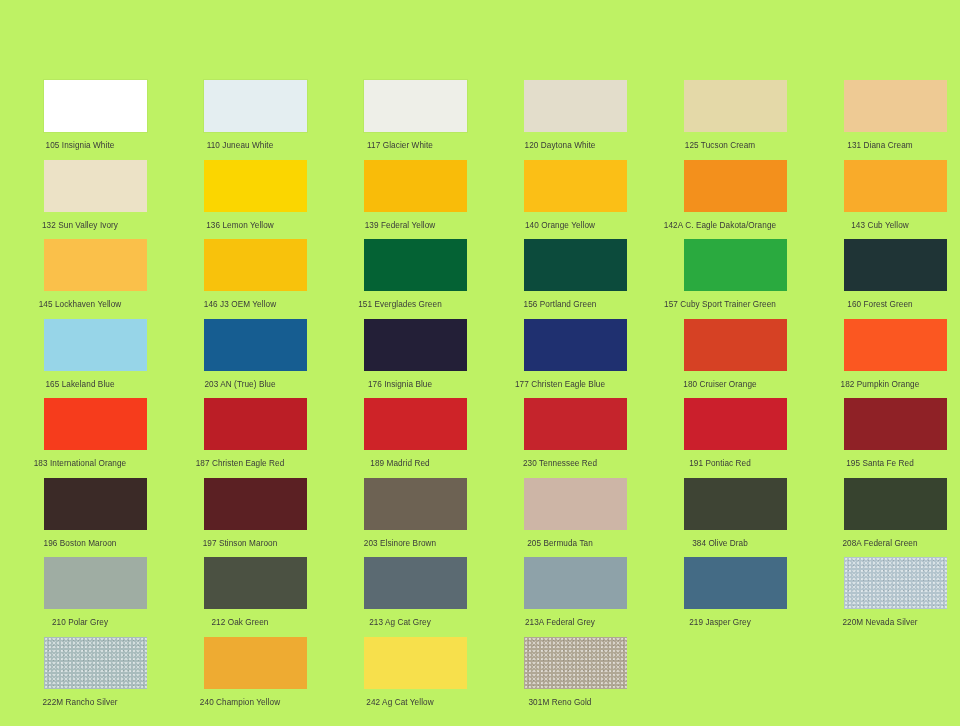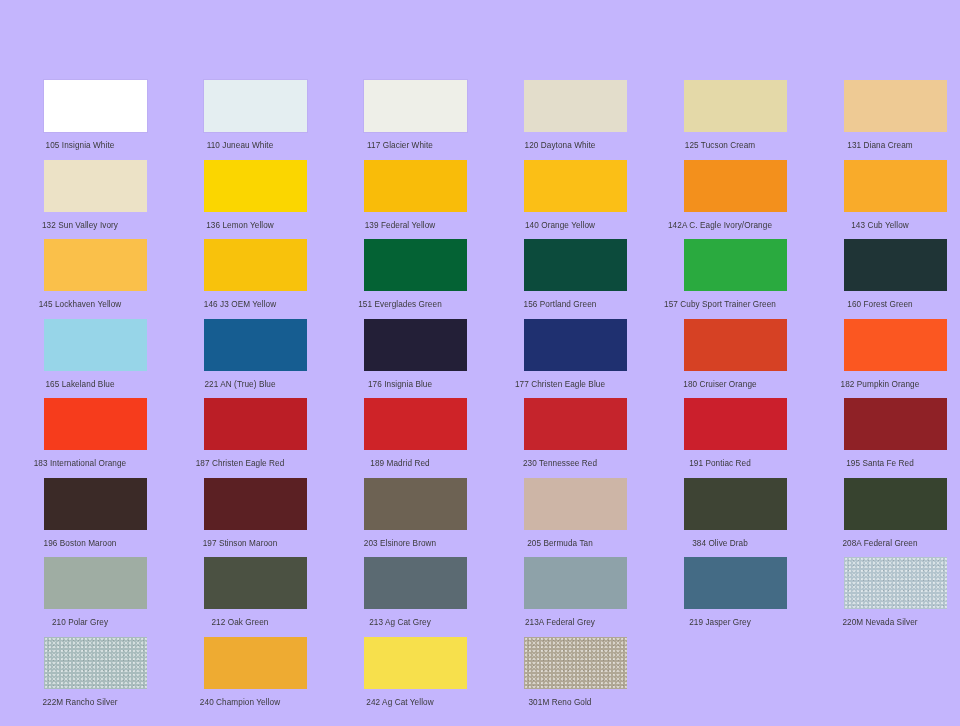--- a/index.html
+++ b/index.html
@@ -13,21 +13,21 @@
     height: 726px;
     overflow: hidden;
     font-family: "Liberation Sans", sans-serif;
     -webkit-font-smoothing: antialiased;
   }
 
   #chart-root {
     position: relative;
     width: 960px;
     height: 726px;
-    background: #c4b5fd;
+    background: #bef264;
   }
 
   .swatch-grid {
     position: absolute;
     left: 0;
     top: 78px;
     width: 960px;
     display: grid;
     grid-template-columns: repeat(6, 160px);
     grid-auto-rows: 79.5px;
@@ -126,21 +126,21 @@
       <div class="swatch-cell">
         <div class="swatch-chip" style="background-color: rgb(249, 188, 9);"></div>
         <div class="swatch-label">139 Federal Yellow</div>
       </div>
       <div class="swatch-cell">
         <div class="swatch-chip" style="background-color: rgb(251, 191, 22);"></div>
         <div class="swatch-label">140 Orange Yellow</div>
       </div>
       <div class="swatch-cell">
         <div class="swatch-chip" style="background-color: rgb(243, 144, 28);"></div>
-        <div class="swatch-label">142A C. Eagle Ivory/Orange</div>
+        <div class="swatch-label">142A C. Eagle Dakota/Orange</div>
       </div>
       <div class="swatch-cell">
         <div class="swatch-chip" style="background-color: rgb(249, 171, 42);"></div>
         <div class="swatch-label">143 Cub Yellow</div>
       </div>
       <div class="swatch-cell">
         <div class="swatch-chip" style="background-color: rgb(250, 192, 74);"></div>
         <div class="swatch-label">145 Lockhaven Yellow</div>
       </div>
       <div class="swatch-cell">
@@ -162,21 +162,21 @@
       <div class="swatch-cell">
         <div class="swatch-chip" style="background-color: rgb(31, 52, 54);"></div>
         <div class="swatch-label">160 Forest Green</div>
       </div>
       <div class="swatch-cell">
         <div class="swatch-chip" style="background-color: rgb(151, 213, 232);"></div>
         <div class="swatch-label">165 Lakeland Blue</div>
       </div>
       <div class="swatch-cell">
         <div class="swatch-chip" style="background-color: rgb(22, 93, 145);"></div>
-        <div class="swatch-label">221 AN (True) Blue</div>
+        <div class="swatch-label">203 AN (True) Blue</div>
       </div>
       <div class="swatch-cell">
         <div class="swatch-chip" style="background-color: rgb(35, 31, 55);"></div>
         <div class="swatch-label">176 Insignia Blue</div>
       </div>
       <div class="swatch-cell">
         <div class="swatch-chip" style="background-color: rgb(31, 48, 112);"></div>
         <div class="swatch-label">177 Christen Eagle Blue</div>
       </div>
       <div class="swatch-cell">

